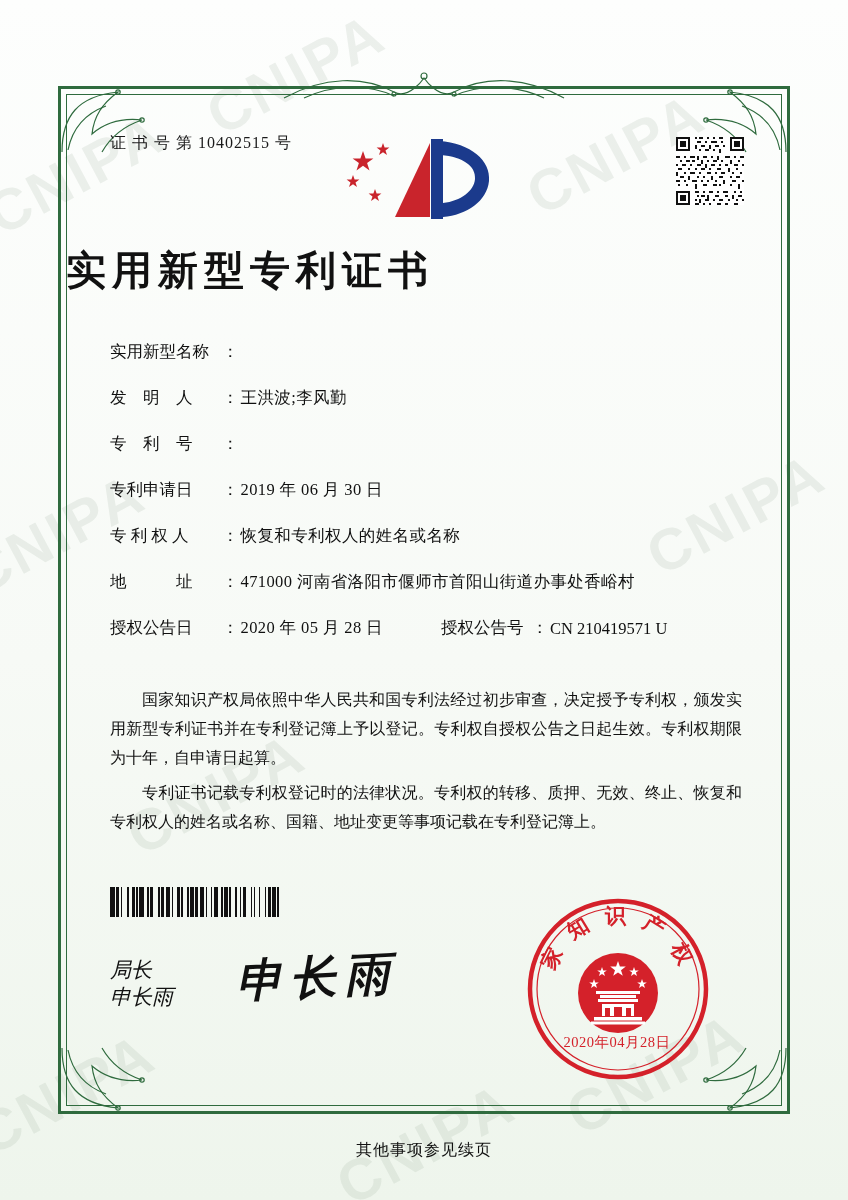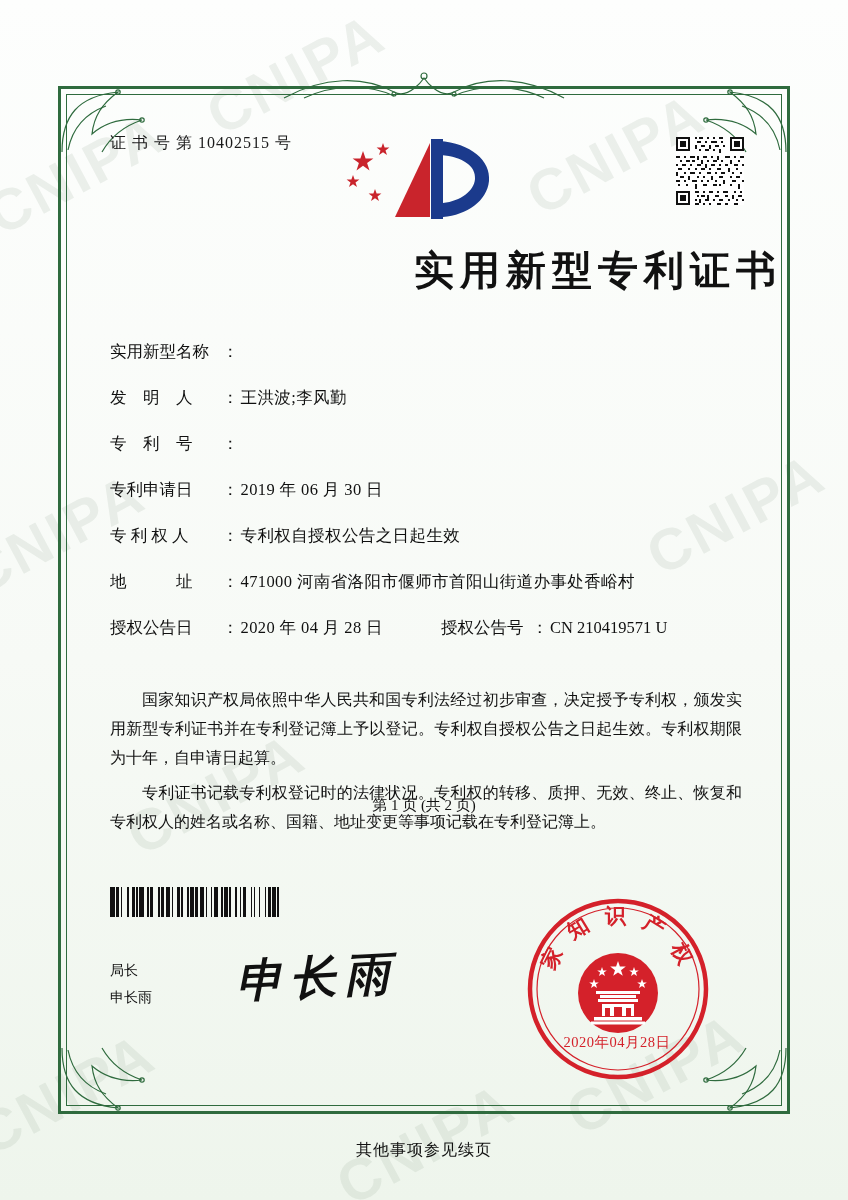--- a/index.html
+++ b/index.html
@@ -102,37 +102,37 @@
     transform: translateX(-50%);
     width: 186px;
     height: 84px;
   }
 
   .title {
     position: absolute;
     left: 0;
     right: 0;
     top: 158px;
-    text-align: right;
+    text-align: left;
     font-size: 40px;
     font-weight: 700;
     letter-spacing: 6px;
     color: #111;
     font-family: "Liberation Serif", "DejaVu Serif", serif;
   }
 
   .fields {
     position: absolute;
     left: 44px;
     top: 256px;
     right: 40px;
   }
   .field-row {
     display: flex;
-    align-items: center;
+    align-items: flex-end;
     margin-bottom: 24px;
     font-size: 16.5px;
     color: #101010;
   }
   .field-label {
     width: 112px;
     flex: 0 0 112px;
     letter-spacing: 0px;
     white-space: nowrap;
   }
@@ -190,23 +190,24 @@
     display: block;
     background: #111;
     height: 100%;
   }
 
   
   .sign-label {
     position: absolute;
     left: 44px;
     top: 872px;
-    font-size: 14px;
+    font-size: 21px;
     line-height: 27px;
     color: #111;
+    font-style: italic;
   }
   .signature {
     position: absolute;
     left: 170px;
     top: 862px;
     font-size: 46px;
     color: #111;
     font-family: "Liberation Serif", "DejaVu Serif", serif;
     font-style: italic;
     font-weight: 700;
@@ -480,33 +481,33 @@
 
       <div class="field-row">
         <span class="field-label">专利申请日</span>
         <span class="field-colon">：</span>
         <span class="field-value">2019 年 06 月 30 日</span>
       </div>
 
       <div class="field-row">
         <span class="field-label spread">专 利 权 人</span>
         <span class="field-colon">：</span>
-        <span class="field-value">专利权自授权公告之日起生效</span>
+        <span class="field-value">恢复和专利权人的姓名或名称</span>
       </div>
 
       <div class="field-row">
         <span class="field-label spread">地　　　址</span>
         <span class="field-colon">：</span>
         <span class="field-value">471000 河南省洛阳市偃师市首阳山街道办事处香峪村</span>
       </div>
 
       <div class="field-row double">
         <span class="field-label">授权公告日</span>
         <span class="field-colon">：</span>
-        <span class="field-value">2020 年 04 月 28 日</span>
+        <span class="field-value">2020 年 05 月 28 日</span>
         <span class="sub-label">授权公告号</span>
         <span class="field-colon">：</span>
         <span class="sub-value">CN 210419571 U</span>
       </div>
     </div>
 
     <div class="paragraphs">
       <p>国家知识产权局依照中华人民共和国专利法经过初步审查，决定授予专利权，颁发实用新型专利证书并在专利登记簿上予以登记。专利权自授权公告之日起生效。专利权期限为十年，自申请日起算。</p>
       <p>专利证书记载专利权登记时的法律状况。专利权的转移、质押、无效、终止、恢复和专利权人的姓名或名称、国籍、地址变更等事项记载在专利登记簿上。</p>
     </div>
@@ -620,17 +621,16 @@
       <defs>
         <path id="sealArc" d="M 92,92 m -66,0 a 66,66 0 1,1 132,0" transform="rotate(0 92 92)" fill="none"></path>
         <path id="sealArcPath" d="M 26,92 A 66,66 0 0 1 158,92" fill="none"></path>
       </defs>
       <text font-family="'Liberation Serif', serif" font-size="21" font-weight="700" fill="#d4212a" letter-spacing="5">
         <textPath href="#sealArcPath" startOffset="50%" text-anchor="middle">国 家 知 识 产 权 局</textPath>
       </text>
     </svg>
     <div class="seal-date">2020年04月28日</div>
 
-    <div class="page-no">第 1 页 (共 2 页)</div>
   </div>
 
   <div class="footnote">其他事项参见续页</div>
 </div>
 
 </body></html>

